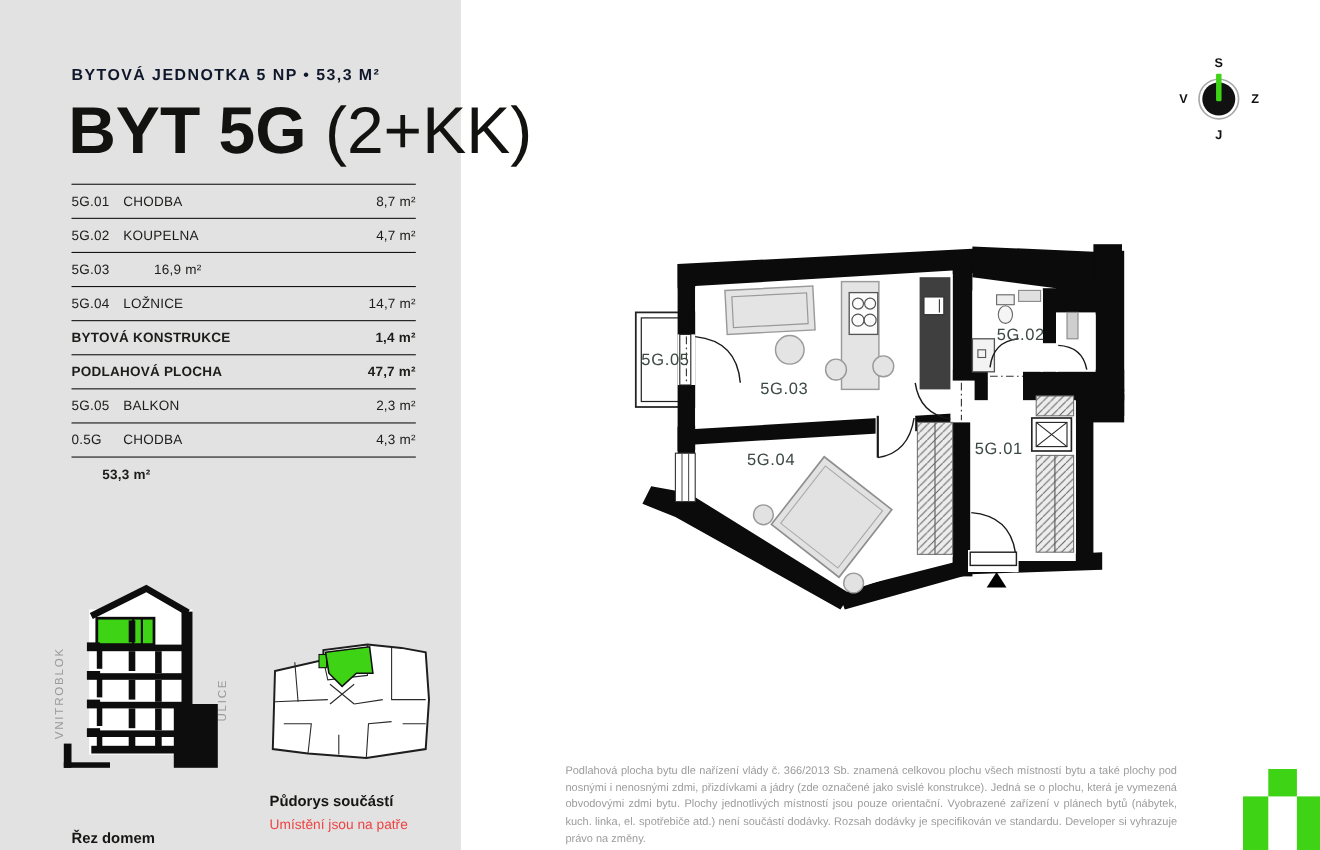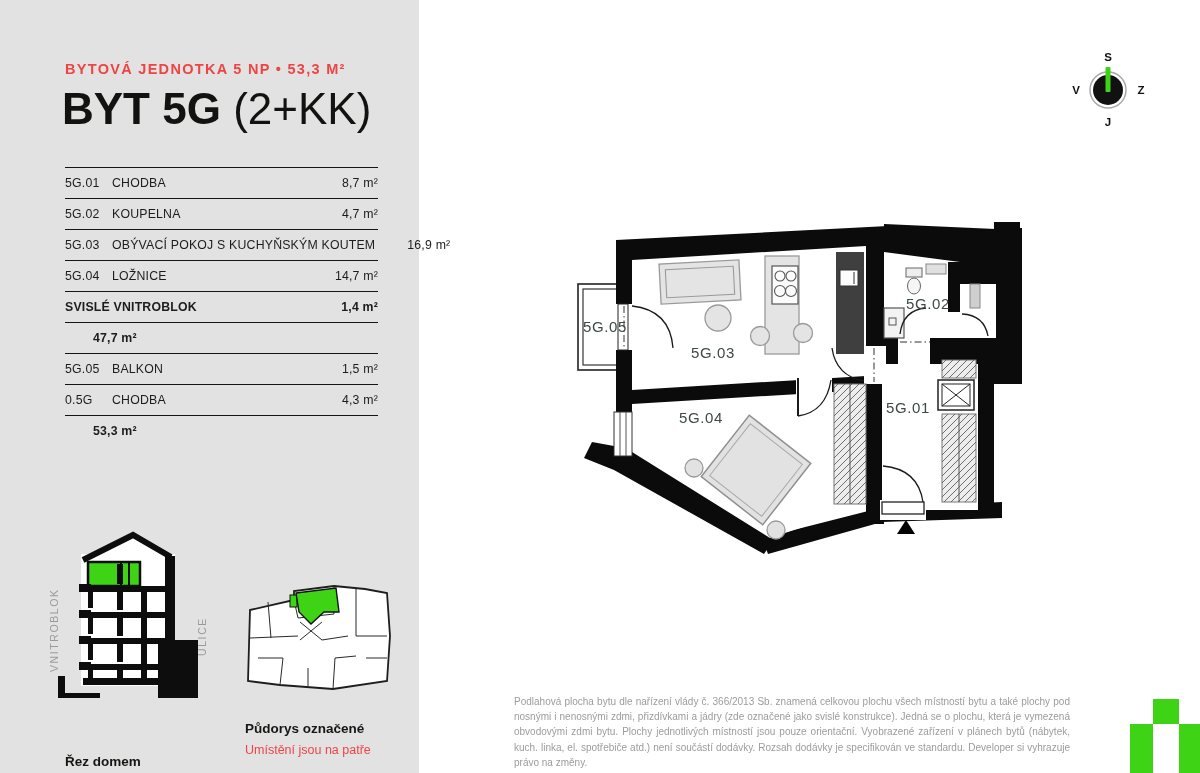--- a/index.html
+++ b/index.html
@@ -1,21 +1,21 @@
 <!DOCTYPE html>
 <html><head>
 <meta charset="utf-8">
 <style>
   html,body{margin:0;padding:0;background:#fff;}
   .page{position:relative;width:1200px;height:773px;background:#ffffff;overflow:hidden;
         font-family:"Liberation Sans",sans-serif;color:#1d1d1b;}
   .abs{position:absolute;}
   .left-panel{left:0;top:0;width:419px;height:773px;background:#e2e2e2;}
-  .unit-subtitle{left:65px;top:61px;font-size:14.5px;font-weight:700;letter-spacing:1.3px;color:#ef4444;}
-  .unit-title{left:62px;top:84px;font-size:44px;letter-spacing:0px;color:#121210;white-space:nowrap;}
+  .unit-subtitle{left:65px;top:61px;font-size:14.5px;font-weight:700;letter-spacing:1.3px;color:#0f172a;}
+  .unit-title{left:62px;top:84px;font-size:60px;letter-spacing:0px;color:#121210;white-space:nowrap;}
   .unit-title .t-main{font-weight:800;}
   .unit-title .t-suffix{font-weight:400;}
   .area-table{left:65px;top:167px;width:313px;}
   .arow{display:flex;align-items:baseline;border-top:1.5px solid #141414;padding:8px 0 8px;
         font-size:12.3px;letter-spacing:.2px;color:#1c1c1a;}
   .arow .code{width:47px;flex:none;}
   .arow .name{flex:1;white-space:nowrap;padding-right:4px;}
   .arow .val{flex:none;margin-left:28px;}
   .arow.bold{font-weight:700;}
   .vlabel{font-size:10.5px;color:#9a9a9a;letter-spacing:1.6px;white-space:nowrap;
@@ -48,39 +48,39 @@
       <span class="name">CHODBA</span>
       <span class="val">8,7 m²</span>
     </div>
     <div class="arow">
       <span class="code">5G.02</span>
       <span class="name">KOUPELNA</span>
       <span class="val">4,7 m²</span>
     </div>
     <div class="arow">
       <span class="code">5G.03</span>
-      <span class="name">OBÝVACÍ POKOJ S KUCHYŇSKÝM KOUTEM</span>
       <span class="val">16,9 m²</span>
     </div>
     <div class="arow">
       <span class="code">5G.04</span>
       <span class="name">LOŽNICE</span>
       <span class="val">14,7 m²</span>
     </div>
     <div class="arow bold">
-      <span class="name">SVISLÉ VNITROBLOK</span>
+      <span class="name">BYTOVÁ KONSTRUKCE</span>
       <span class="val">1,4 m²</span>
     </div>
     <div class="arow bold">
+      <span class="name">PODLAHOVÁ PLOCHA</span>
       <span class="val">47,7 m²</span>
     </div>
     <div class="arow">
       <span class="code">5G.05</span>
       <span class="name">BALKON</span>
-      <span class="val">1,5 m²</span>
+      <span class="val">2,3 m²</span>
     </div>
     <div class="arow">
       <span class="code">0.5G</span>
       <span class="name">CHODBA</span>
       <span class="val">4,3 m²</span>
     </div>
     <div class="arow bold">
       <span class="val">53,3 m²</span>
     </div>
   </div>
@@ -133,21 +133,21 @@
     </g>
     <rect x="52" y="17" width="7" height="12" fill="#3ed315" stroke="#111111" stroke-width="1"></rect>
     <path d="M 58,15 L 98,10 L 101,34 L 86,34 L 73,46 L 61,34 Z" fill="#3ed315" stroke="#111111" stroke-width="1.4"></path>
   </svg>
 
   <div class="abs cap" style="left:65px;top:752px;">
     <div class="cap-title">Řez domem</div>
     <div class="cap-sub">Pozice bytu v rámci domu</div>
   </div>
   <div class="abs cap" style="left:245px;top:719px;">
-    <div class="cap-title">Půdorys označené</div>
+    <div class="cap-title">Půdorys součástí</div>
     <div class="cap-sub">Umístění jsou na patře</div>
   </div>
 
   <svg class="abs" style="left:1066px;top:46px;" width="86" height="84" viewBox="0 0 86 84">
     <circle cx="42" cy="44" r="18" fill="none" stroke="#a8a8a8" stroke-width="1.5"></circle>
     <circle cx="42" cy="44" r="15" fill="#111111"></circle>
     <rect x="39.5" y="21" width="5" height="25" rx="1" fill="#3ed315"></rect>
     <g font-family="Liberation Sans, sans-serif" font-size="11.5" font-weight="700" fill="#111111" text-anchor="middle">
       <text x="42" y="15">S</text>
       <text x="10" y="48">V</text>

